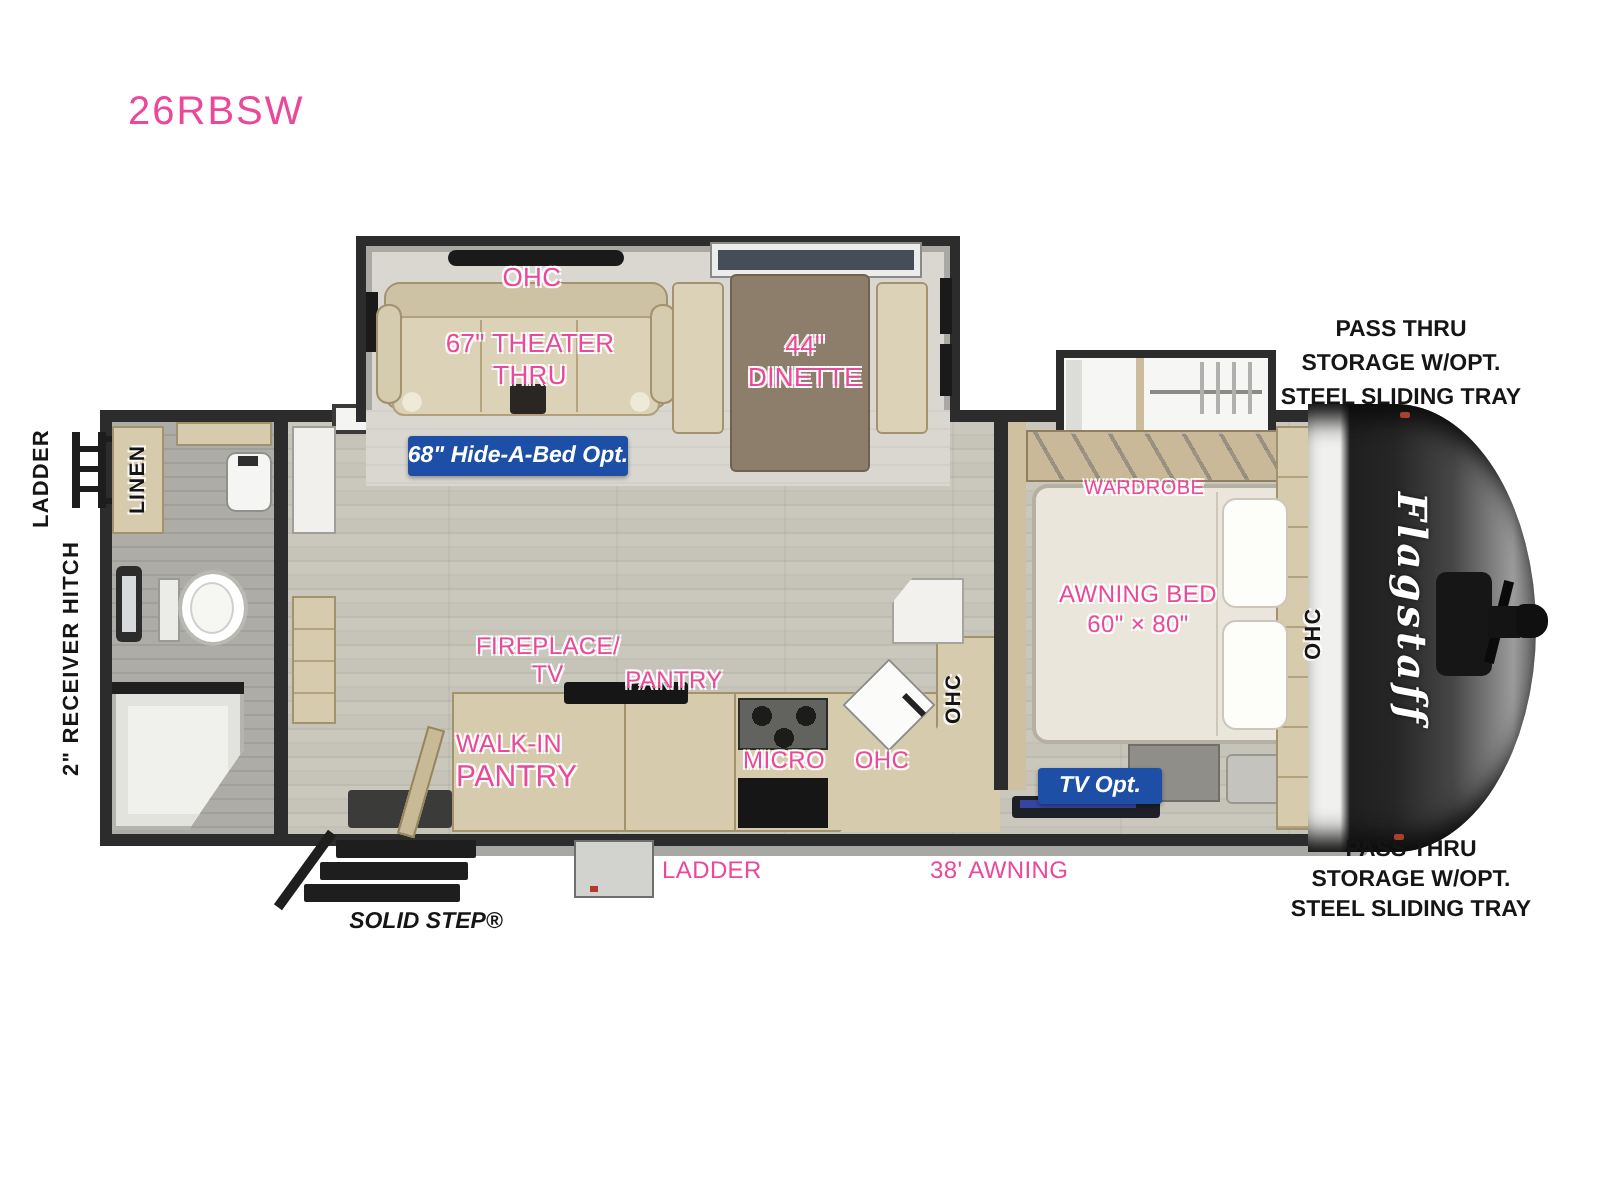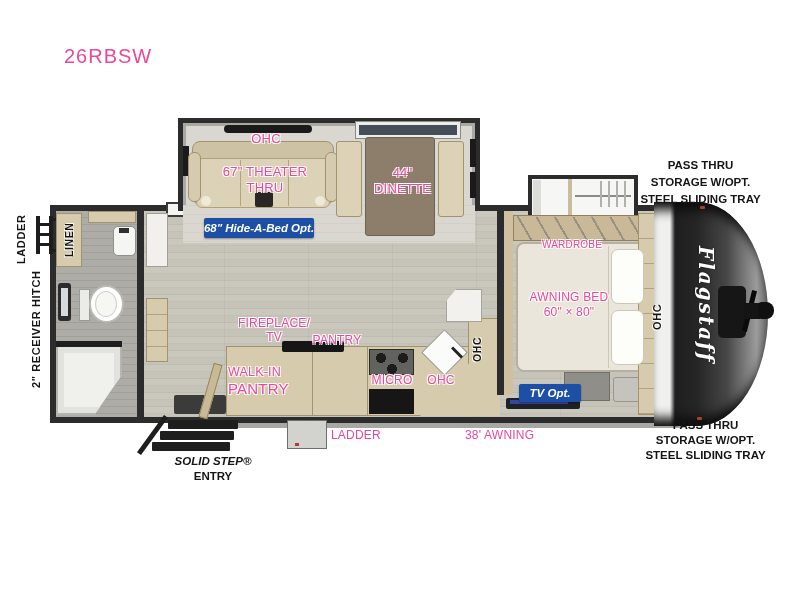--- a/index.html
+++ b/index.html
@@ -187,18 +187,17 @@
   </div>
   <div style="left:603px;top:418px;width:205px;z-index:8;text-align:center;font-weight:700;font-size:11.5px;line-height:15px;color:#151515;">
     <span style="position:static;display:block;">PASS THRU</span>
     <span style="position:static;display:block;">STORAGE W/OPT.</span>
     <span style="position:static;display:block;">STEEL SLIDING TRAY</span>
   </div>
   <div class="vlbl" style="left:13px;top:211px;width:16px;height:56px;">LADDER</div>
   <div class="vlbl" style="left:28px;top:264px;width:16px;height:130px;">2" RECEIVER HITCH</div>
   <div style="left:148px;top:454px;width:130px;z-index:8;text-align:center;font-weight:700;font-size:11.5px;line-height:15px;color:#151515;">
     <span style="position:static;display:block;font-style:italic;">SOLID STEP®</span>
-    <span style="position:static;display:block;">ENTRY</span>
   </div>
   <div class="lbl" style="left:331px;top:429px;width:70px;text-align:left;text-shadow:none;">LADDER</div>
   <div class="lbl" style="left:465px;top:429px;width:100px;text-align:left;text-shadow:none;">38' AWNING</div>
 
 </div>
 
 </body></html>

